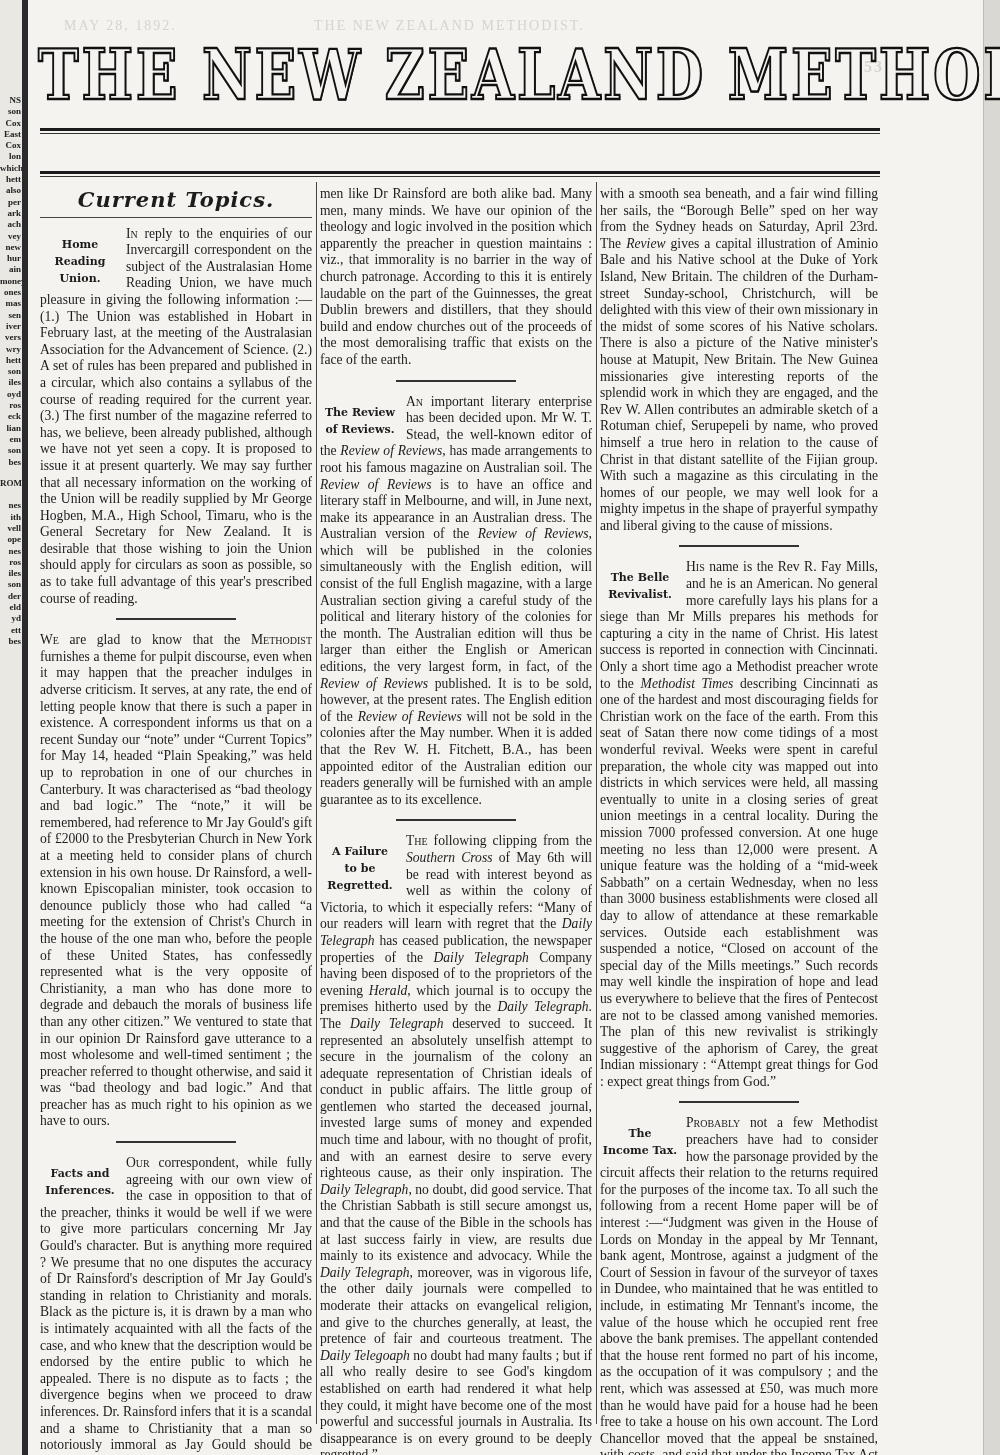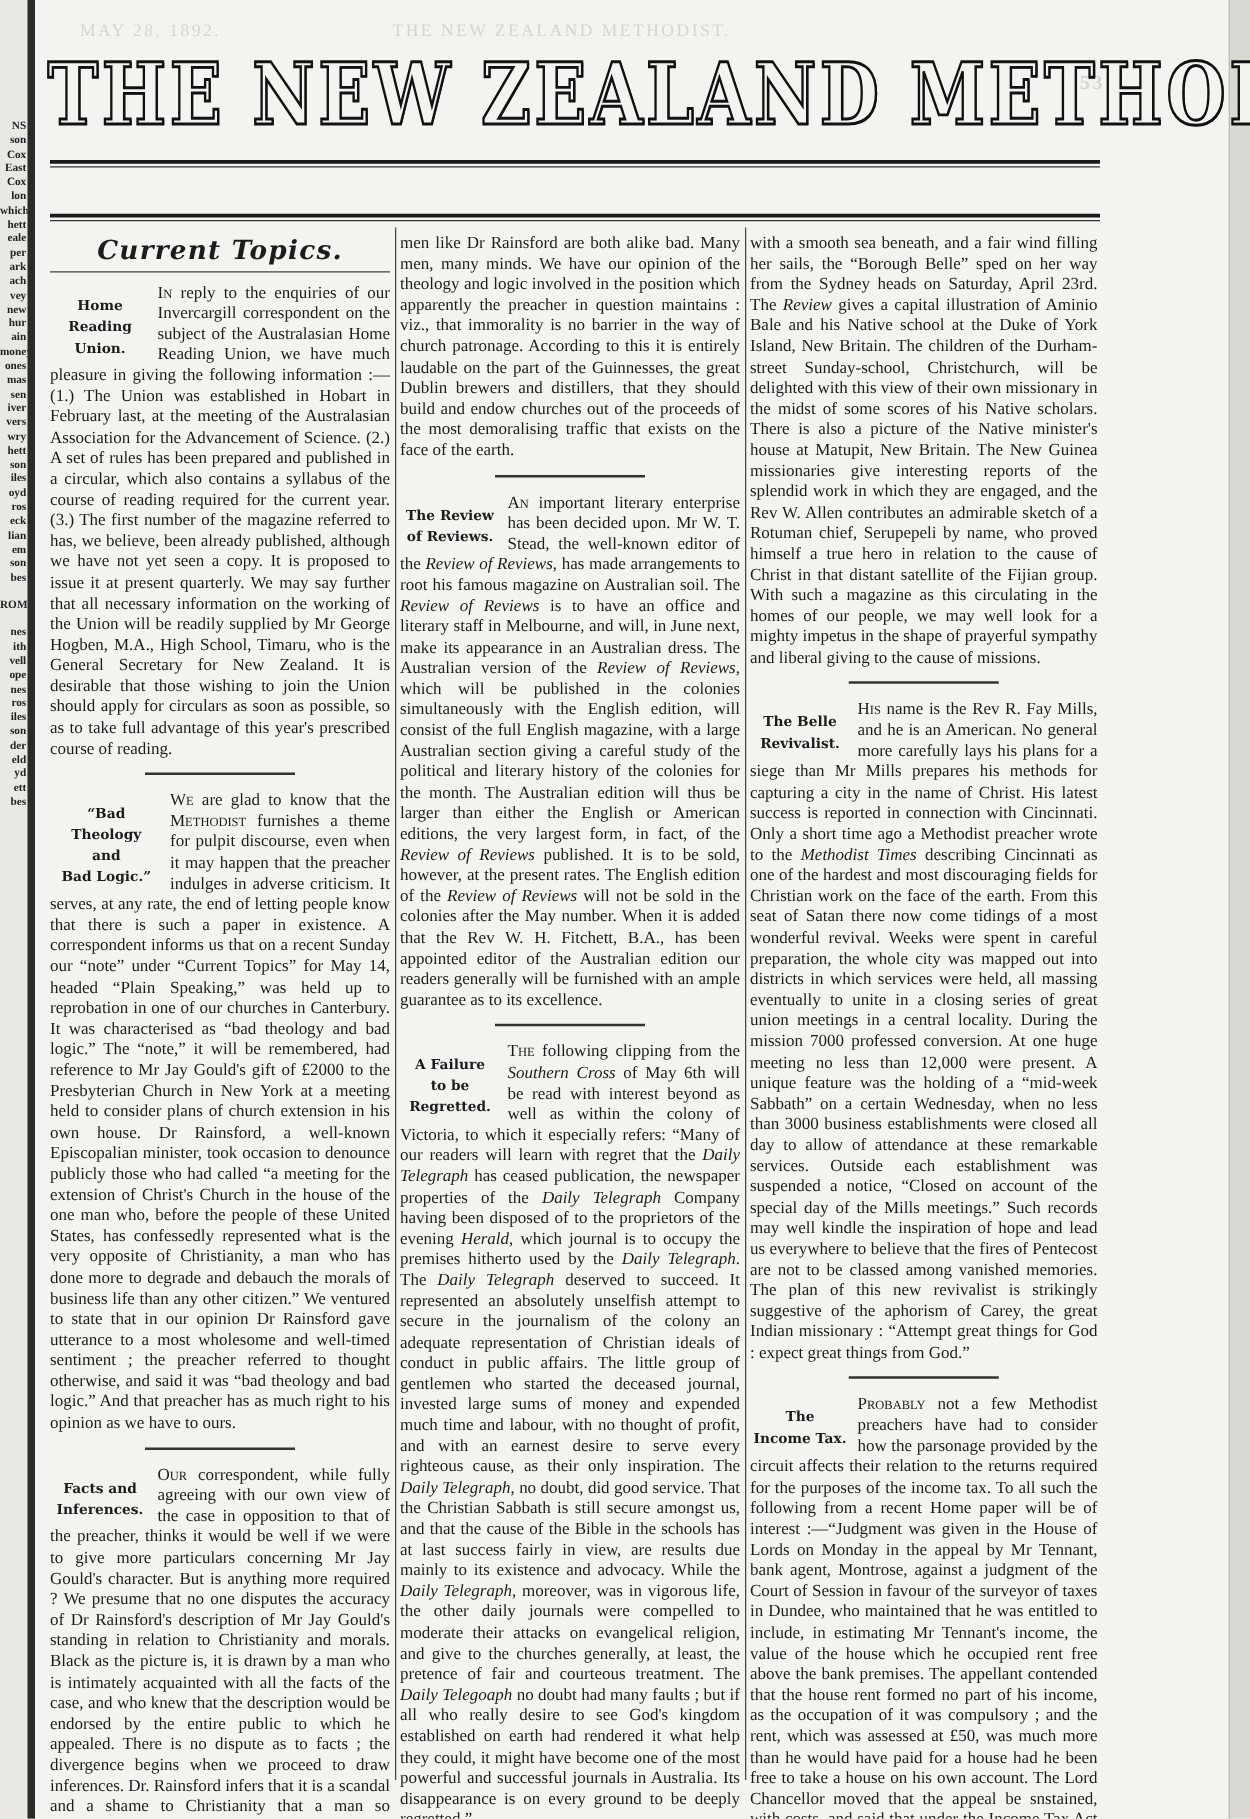--- a/index.html
+++ b/index.html
@@ -96,21 +96,21 @@
 <div class="edge-strip">
   <div class="frag frag-block" id="frag1">
       <div>NS</div>
       <div>son</div>
       <div>Cox</div>
       <div>East</div>
       <div>Cox</div>
       <div>lon</div>
       <div>which</div>
       <div>hett</div>
-      <div>eale</div>
+      <div>also</div>
       <div>per</div>
       <div>ark</div>
       <div>ach</div>
       <div>vey</div>
       <div>new</div>
       <div>hur</div>
       <div>ain</div>
       <div>money</div>
       <div>ones</div>
       <div>mas</div>
@@ -177,25 +177,20 @@
       <div class="side-head">
         <div>Home</div>
         <div>Reading</div>
         <div>Union.</div>
       </div>
       <p><span class="lead">In</span><span> reply to the enquiries of our Invercargill correspondent on the subject of the Australasian Home Reading Union, we have much pleasure in giving the following information :—(1.) The Union was established in Hobart in February last, at the meeting of the Australasian Association for the Advancement of Science. (2.) A set of rules has been prepared and published in a circular, which also contains a syllabus of the course of reading required for the current year. (3.) The first number of the magazine referred to has, we believe, been already published, although we have not yet seen a copy. It is proposed to issue it at present quarterly. We may say further that all necessary information on the working of the Union will be readily supplied by Mr George Hogben, M.A., High School, Timaru, who is the General Secretary for New Zealand. It is desirable that those wishing to join the Union should apply for circulars as soon as possible, so as to take full advantage of this year's prescribed course of reading.</span></p>
     </div>
     <div class="divider"></div>
 
     <div class="article">
-      <div class="side-head" style="width:90px">
-        <div>“Bad Theology</div>
-        <div>and</div>
-        <div>Bad Logic.”</div>
-      </div>
       <p><span class="lead">We</span><span> are glad to know that the </span><span class="lead">Methodist</span><span> furnishes a theme for pulpit discourse, even when it may happen that the preacher indulges in adverse criticism. It serves, at any rate, the end of letting people know that there is such a paper in existence. A correspondent informs us that on a recent Sunday our “note” under “Current Topics” for May 14, headed “Plain Speaking,” was held up to reprobation in one of our churches in Canterbury. It was characterised as “bad theology and bad logic.” The “note,” it will be remembered, had reference to Mr Jay Gould's gift of £2000 to the Presbyterian Church in New York at a meeting held to consider plans of church extension in his own house. Dr Rainsford, a well-known Episcopalian minister, took occasion to denounce publicly those who had called “a meeting for the extension of Christ's Church in the house of the one man who, before the people of these United States, has confessedly represented what is the very opposite of Christianity, a man who has done more to degrade and debauch the morals of business life than any other citizen.” We ventured to state that in our opinion Dr Rainsford gave utterance to a most wholesome and well-timed sentiment ; the preacher referred to thought otherwise, and said it was “bad theology and bad logic.” And that preacher has as much right to his opinion as we have to ours.</span></p>
     </div>
     <div class="divider"></div>
 
     <div class="article">
       <div class="side-head">
         <div>Facts and</div>
         <div>Inferences.</div>
       </div>
       <p><span class="lead">Our</span><span> correspondent, while fully agreeing with our own view of the case in opposition to that of the preacher, thinks it would be well if we were to give more particulars concerning Mr Jay Gould's character. But is anything more required ? We presume that no one disputes the accuracy of Dr Rainsford's description of Mr Jay Gould's standing in relation to Christianity and morals. Black as the picture is, it is drawn by a man who is intimately acquainted with all the facts of the case, and who knew that the description would be endorsed by the entire public to which he appealed. There is no dispute as to facts ; the divergence begins when we proceed to draw inferences. Dr. Rainsford infers that it is a scandal and a shame to Christianity that a man so notoriously immoral as Jay Gould should be sought out and paraded as the patron and supporter of schemes for church extension. The preacher referred to by our correspondent antagonises such an inference, and says that the theology and logic of</span></p>

